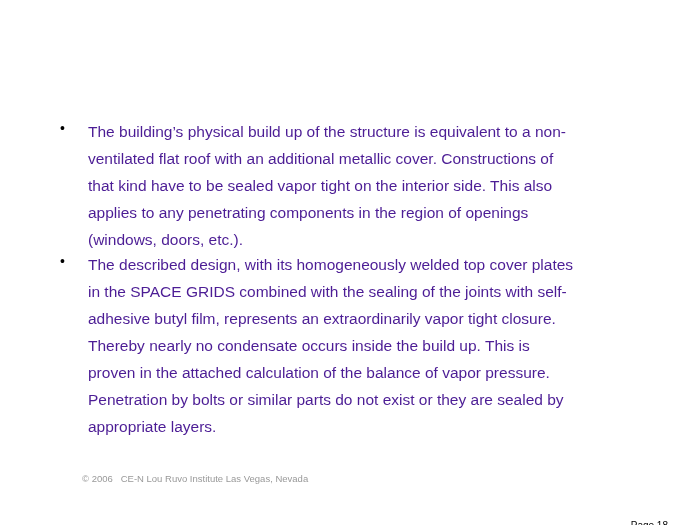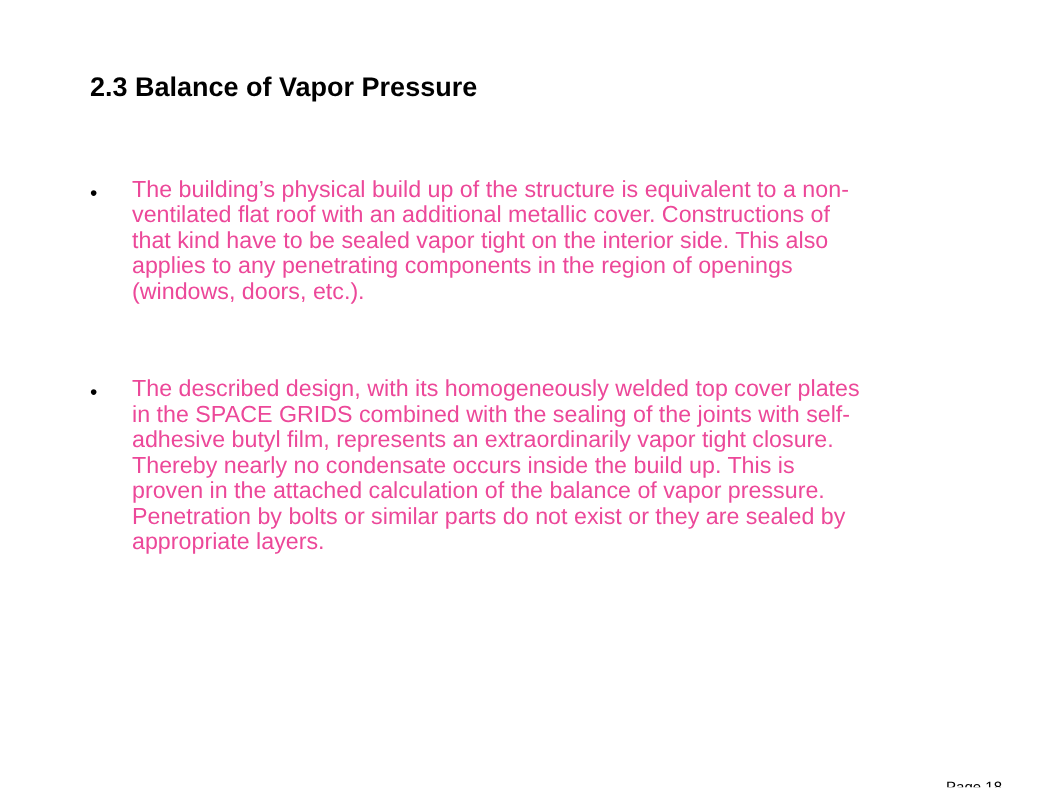--- a/index.html
+++ b/index.html
@@ -35,22 +35,22 @@
   .bullet-item.second { top: 251px; }
   .bullet-marker {
     width: 28px;
     flex: 0 0 28px;
     font-size: 14px;
     line-height: 21.5px;
     color: #000000;
   }
   .bullet-text {
     font-size: 15.5px;
-    line-height: 17px;
-    color: #ec4899;
+    line-height: 27px;
+    color: #4c1d95;
     white-space: pre-line;
     width: 600px;
   }
   .footer-copyright {
     position: absolute;
     left: 82px;
     top: 473px;
     font-size: 9.5px;
     color: #999999;
     white-space: pre;
@@ -63,21 +63,20 @@
     color: #000000;
     white-space: pre;
     margin-top: 42px;
   }
 </style>
 </head>
 <body>
 
 <div class="slide">
 
-  <div class="slide-title">2.3 Balance of Vapor Pressure</div>
 
   <div class="bullet-item first">
     <span class="bullet-marker">•</span>
     <span class="bullet-text">The building’s physical build up of the structure is equivalent to a non-
 ventilated flat roof with an additional metallic cover. Constructions of
 that kind have to be sealed vapor tight on the interior side. This also
 applies to any penetrating components in the region of openings
 (windows, doors, etc.).</span>
   </div>
 
@@ -85,16 +84,17 @@
     <span class="bullet-marker">•</span>
     <span class="bullet-text">The described design, with its homogeneously welded top cover plates
 in the SPACE GRIDS combined with the sealing of the joints with self-
 adhesive butyl film, represents an extraordinarily vapor tight closure.
 Thereby nearly no condensate occurs inside the build up. This is
 proven in the attached calculation of the balance of vapor pressure.
 Penetration by bolts or similar parts do not exist or they are sealed by
 appropriate layers.</span>
   </div>
 
+  <div class="footer-copyright">© 2006   CE-N Lou Ruvo Institute Las Vegas, Nevada</div>
 
   <div class="page-number">Page 18</div>
 
 </div>
 
 </body></html>

